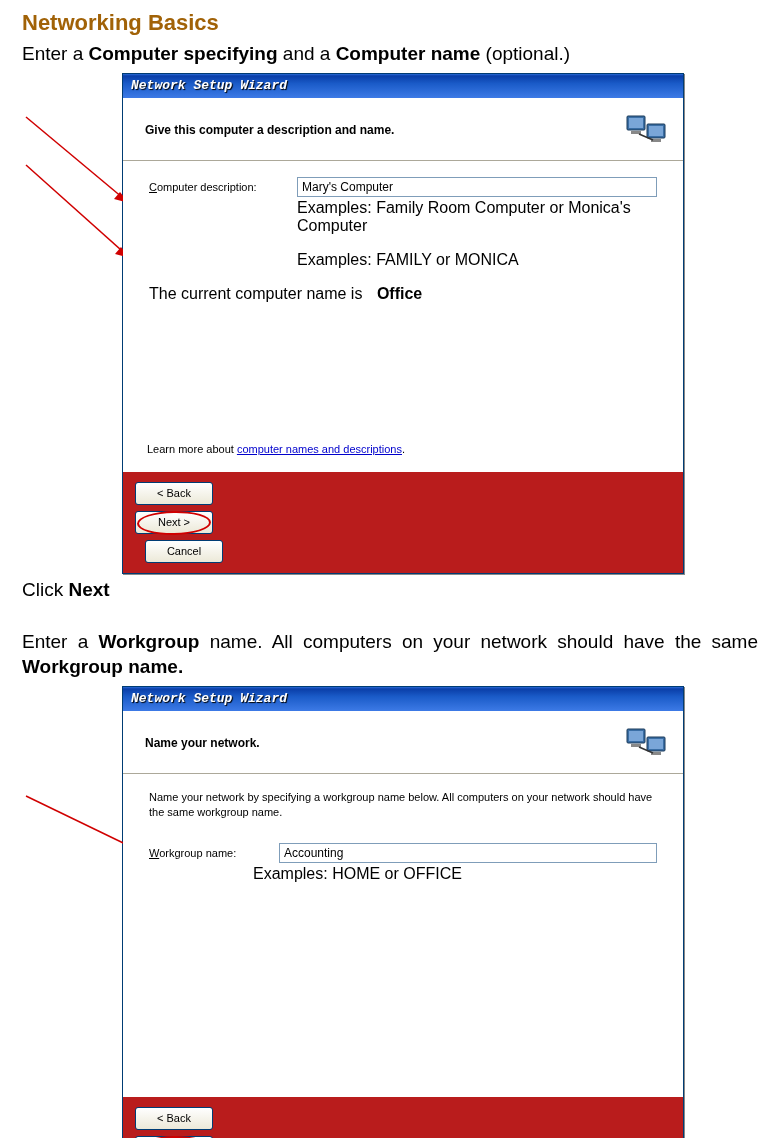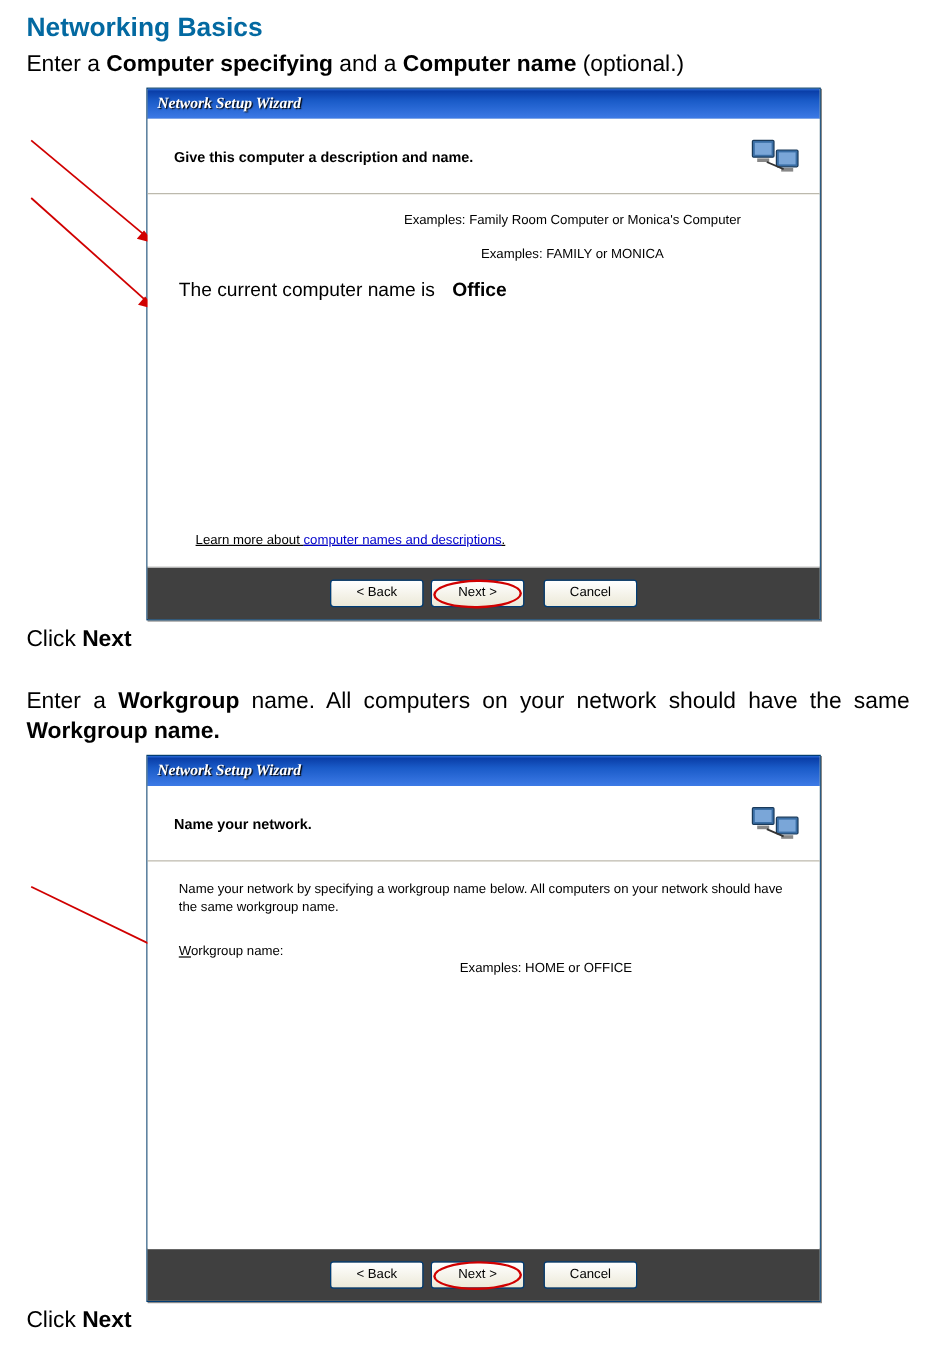--- a/index.html
+++ b/index.html
@@ -5,21 +5,21 @@
   body {
     font-family: Arial, Helvetica, sans-serif;
     margin: 0;
     padding: 10px 22px 20px 22px;
     width: 736px;
     font-size: 18px;
     color: #000;
     background: #fff;
   }
   .page-title {
-    color: #0369a1;
+    color: #a16207;
     font-weight: bold;
     font-size: 22px;
     margin: 0 0 6px 0;
   }
   .instr {
     font-size: 19px;
     margin: 4px 0 6px 0;
     line-height: 1.3;
   }
   .instr b { font-weight: bold; }
@@ -41,21 +41,21 @@
     font-size: 11px;
   }
   .titlebar {
     background: linear-gradient(to bottom, #2a6bd8 0%, #0a3ea8 8%, #1a5bc8 40%, #3d7ae6 100%);
     color: #fff;
     font-weight: bold;
     font-size: 13px;
     padding: 4px 8px 5px 8px;
     font-style: italic;
     text-shadow: 1px 1px 1px #000;
-    font-family: Liberation Serif, serif;
+    font-family: Liberation Mono, monospace;
   }
   .wiz-header {
     background: #fff;
     border-bottom: 1px solid #aca899;
     padding: 10px 14px 8px 22px;
     display: flex;
     justify-content: space-between;
     align-items: center;
     min-height: 44px;
   }
@@ -92,55 +92,54 @@
   .form-input {
     flex: 1;
     font-family: Tahoma, Arial, sans-serif;
     font-size: 12px;
     padding: 2px 4px;
     border: 1px solid #7f9db9;
     background: #fff;
   }
   .examples {
     margin-left: 148px;
-    font-size: 11px;
+    font-size: 16px;
     color: #000;
     margin-bottom: 16px;
-    text-align: center;
   }
   .body-text {
     font-size: 11px;
     margin-bottom: 24px;
     line-height: 1.35;
   }
   .current-name {
     font-size: 16px;
   }
   .current-name-val {
     font-weight: bold;
     margin-left: 10px;
   }
   .learn-more {
     position: absolute;
     bottom: 16px;
-    left: 40px;
-    font-size: 11px;
-    text-decoration: underline;
+    left: 24px;
+    font-size: 11px;
   }
   .learn-more a {
     color: #0000cc;
     text-decoration: underline;
   }
   .wiz-footer {
-    background: #404040;
+    background: #b91c1c;
     border-top: 1px solid #fff;
     padding: 10px 12px;
     display: flex;
     justify-content: center;
     gap: 6px;
+    flex-direction: column;
   }
   .wiz-btn {
     width: 78px;
     height: 23px;
     font-family: Tahoma, Arial, sans-serif;
     font-size: 11px;
     background: linear-gradient(to bottom, #fff, #ece9d8);
     border: 1px solid #003c74;
     border-radius: 3px;
     cursor: pointer;
@@ -190,20 +189,24 @@
         <rect x="2" y="6" width="18" height="14" rx="1" fill="#3a6ea5" stroke="#1a3a5a"></rect>
         <rect x="4" y="8" width="14" height="10" fill="#7aa6d8"></rect>
         <rect x="6" y="21" width="10" height="3" fill="#888"></rect>
         <rect x="22" y="14" width="18" height="14" rx="1" fill="#3a6ea5" stroke="#1a3a5a"></rect>
         <rect x="24" y="16" width="14" height="10" fill="#7aa6d8"></rect>
         <rect x="26" y="29" width="10" height="3" fill="#888"></rect>
         <line x1="14" y1="24" x2="28" y2="30" stroke="#333" stroke-width="1.5"></line>
       </svg>
     </div>
     <div class="wiz-body">
+      <div class="form-row">
+        <div class="form-label"><span class="underline-letter">C</span><span>omputer description:</span></div>
+        <input class="form-input" value="Mary's Computer" style="">
+      </div>
       <div class="examples">Examples: Family Room Computer or Monica's Computer</div>
 
       <div class="examples">Examples: FAMILY or MONICA</div>
 
       <div class="current-name">
         <span>The current computer name is</span>
         <span class="current-name-val">Office</span>
       </div>
 
       <div class="learn-more">
@@ -246,20 +249,21 @@
         <rect x="24" y="16" width="14" height="10" fill="#7aa6d8"></rect>
         <rect x="26" y="29" width="10" height="3" fill="#888"></rect>
         <line x1="14" y1="24" x2="28" y2="30" stroke="#333" stroke-width="1.5"></line>
       </svg>
     </div>
     <div class="wiz-body wiz-body-b">
       <div class="body-text">Name your network by specifying a workgroup name below. All computers on your network should have the same workgroup name.</div>
 
       <div class="form-row">
         <div class="form-label" style="width:130px"><span class="underline-letter">W</span><span>orkgroup name:</span></div>
+        <input class="form-input" value="Accounting" style="">
       </div>
       <div class="examples" style="margin-left:104px">Examples: HOME or OFFICE</div>
     </div>
     <div class="wiz-footer">
       <button class="wiz-btn"><span>&lt; Back</span></button>
       <button class="wiz-btn next"><span>Next &gt;</span><span class="circle-highlight"></span></button>
       <button class="wiz-btn" style="margin-left:10px"><span>Cancel</span></button>
     </div>
   </div>
 </div>

